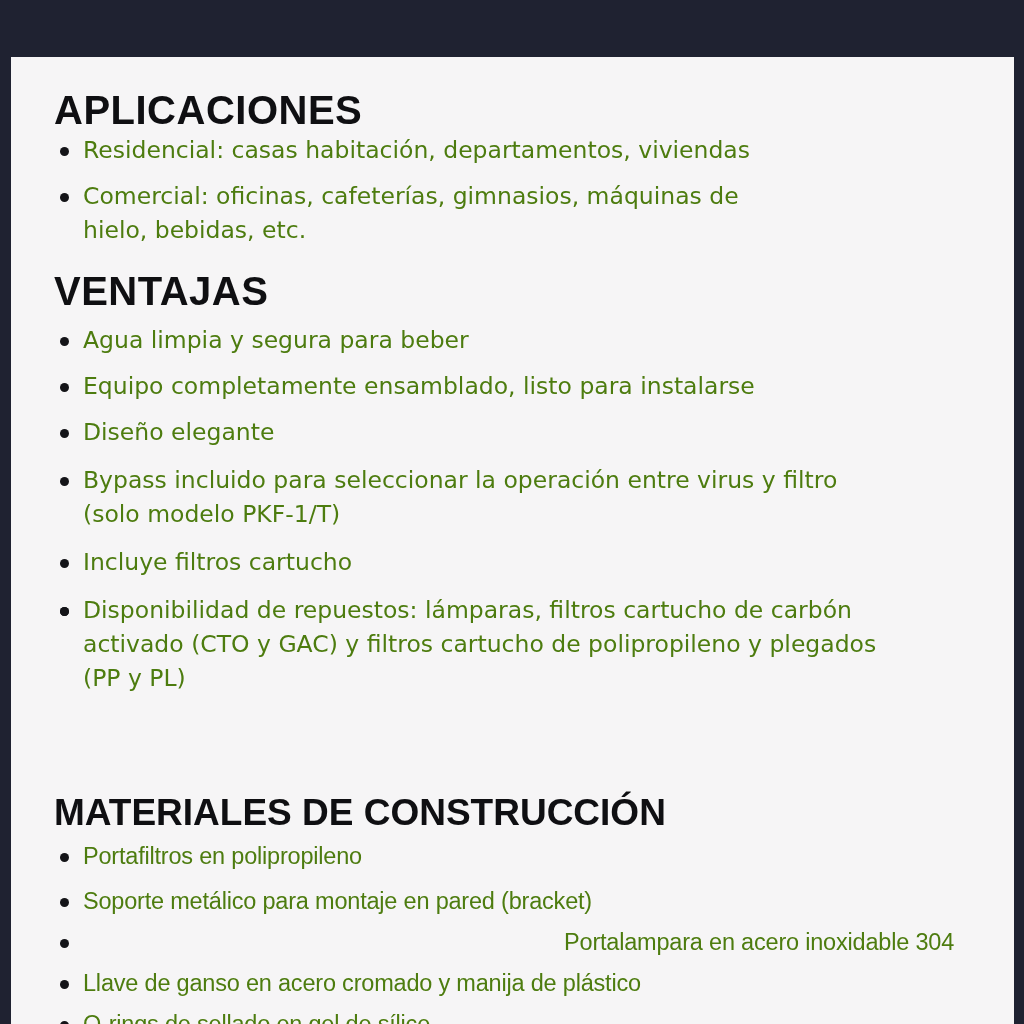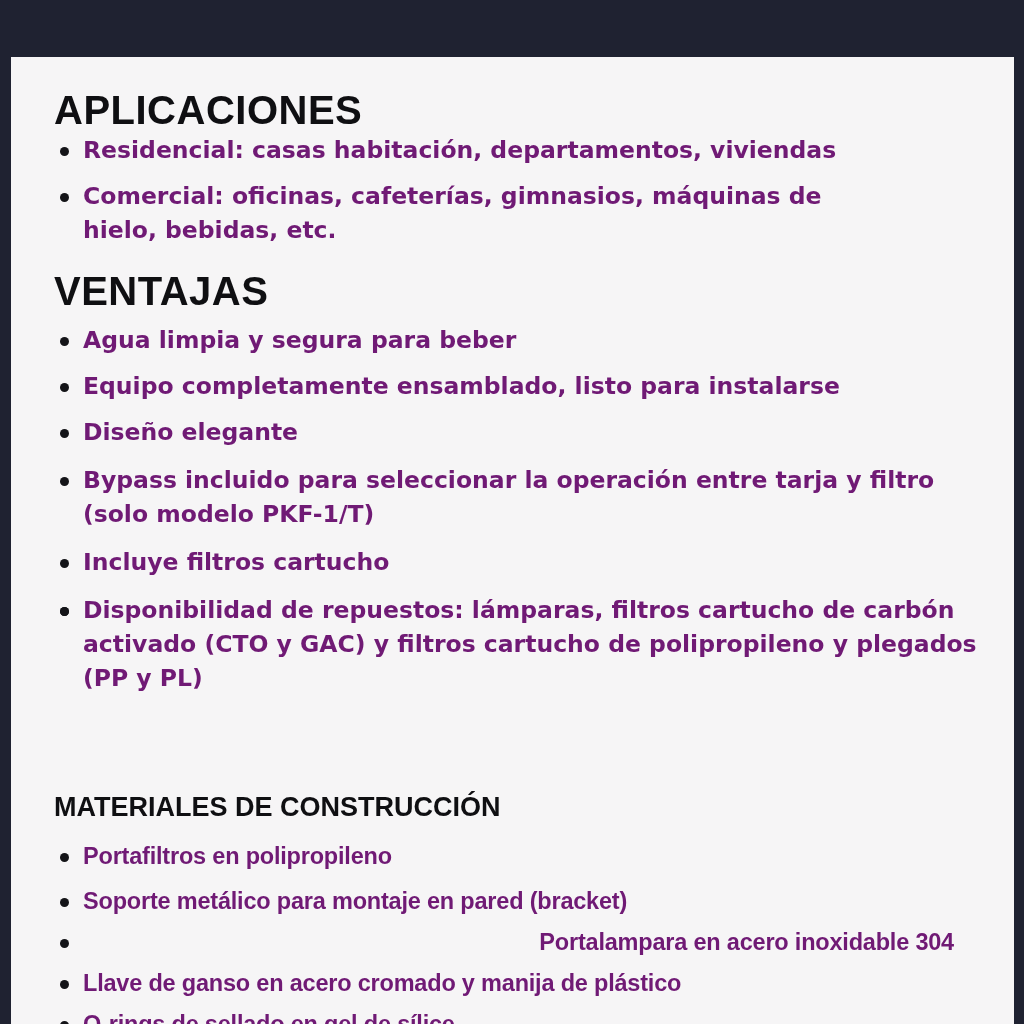--- a/index.html
+++ b/index.html
@@ -35,23 +35,22 @@
     left: 43px;
     margin: 0; padding: 0;
     list-style: none;
     width: 900px;
   }
   ul.list li {
     position: relative;
     padding-left: 29px;
     font-size: 23.5px;
     line-height: 34px;
-    color: #701a75;
+    color: #4d7c0f;
     white-space: nowrap;
-    font-weight: bold;
   }
   ul.list li .bullet {
     position: absolute;
     left: 6px; top: 14px;
     width: 9px; height: 9px;
     border-radius: 50%;
     background: #141418;
   }
   ul.list li .line { display: block; }
   .materials li { font-family: "Liberation Sans", sans-serif; font-size: 25px; letter-spacing: -0.2px; }
@@ -83,39 +82,39 @@
     <li style="margin-bottom:12px;">
       <span class="bullet"></span>
       <span class="line">Equipo completamente ensamblado, listo para instalarse</span>
     </li>
     <li style="margin-bottom:14px;">
       <span class="bullet"></span>
       <span class="line">Diseño elegante</span>
     </li>
     <li style="margin-bottom:14px;">
       <span class="bullet"></span>
-      <span class="line">Bypass incluido para seleccionar la operación entre tarja y filtro</span>
+      <span class="line">Bypass incluido para seleccionar la operación entre virus y filtro</span>
       <span class="line">(solo modelo PKF-1/T)</span>
     </li>
     <li style="margin-bottom:14px;">
       <span class="bullet"></span>
       <span class="line">Incluye filtros cartucho</span>
     </li>
     <li style="margin-bottom:14px;">
       <span class="bullet"></span>
     </li>
     <li>
       <span class="bullet"></span>
       <span class="line">Disponibilidad de repuestos: lámparas, filtros cartucho de carbón</span>
       <span class="line">activado (CTO y GAC) y filtros cartucho de polipropileno y plegados</span>
       <span class="line">(PP y PL)</span>
     </li>
   </ul>
 
-  <h1 class="heading" style="top:737px; font-size:27px; letter-spacing:0;">MATERIALES DE CONSTRUCCIÓN</h1>
+  <h1 class="heading" style="top:737px; font-size:37px; letter-spacing:0;">MATERIALES DE CONSTRUCCIÓN</h1>
   <ul class="list materials" style="top:782px;">
     <li style="margin-bottom:11px;">
       <span class="bullet"></span>
       <span class="line">Portafiltros en polipropileno</span>
     </li>
     <li style="margin-bottom:7px;">
       <span class="bullet"></span>
       <span class="line">Soporte metálico para montaje en pared (bracket)</span>
     </li>
     <li style="margin-bottom:7px;text-align:right;">

